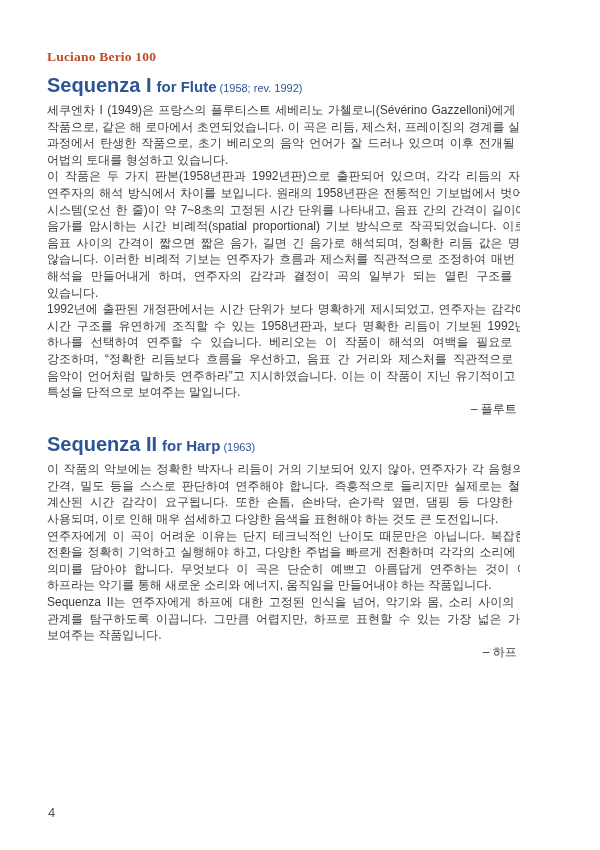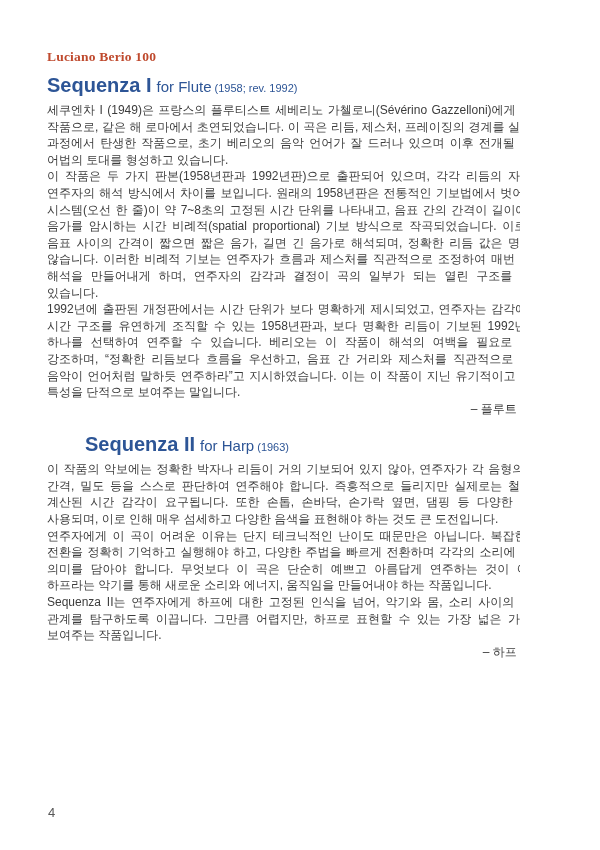--- a/index.html
+++ b/index.html
@@ -30,23 +30,23 @@
     color:var(--brand-red);
     letter-spacing:0.2px;
   }
   .brand-accent{color:var(--brand-orange);}
   .section-heading{
     color:var(--heading-blue);
     line-height:20px;
     white-space:nowrap;
   }
   .section-heading.first{margin-top:9px;}
-  .section-heading.second{margin-top:17px;margin-left:38px;}
+  .section-heading.second{margin-top:17px;}
   .heading-title{font-size:20px;font-weight:700;}
-  .heading-sub{font-size:15px;font-weight:400;margin-left:5px;}
+  .heading-sub{font-size:15px;font-weight:700;margin-left:5px;}
   .heading-year{font-size:11px;font-weight:400;margin-left:3px;}
   .body-text{margin-top:4px;}
   .body-text p{
     margin:0;
     font-size:12px;
     line-height:16.6px;
     text-align:justify;
     color:var(--body-text);
     word-break:keep-all;
   }

